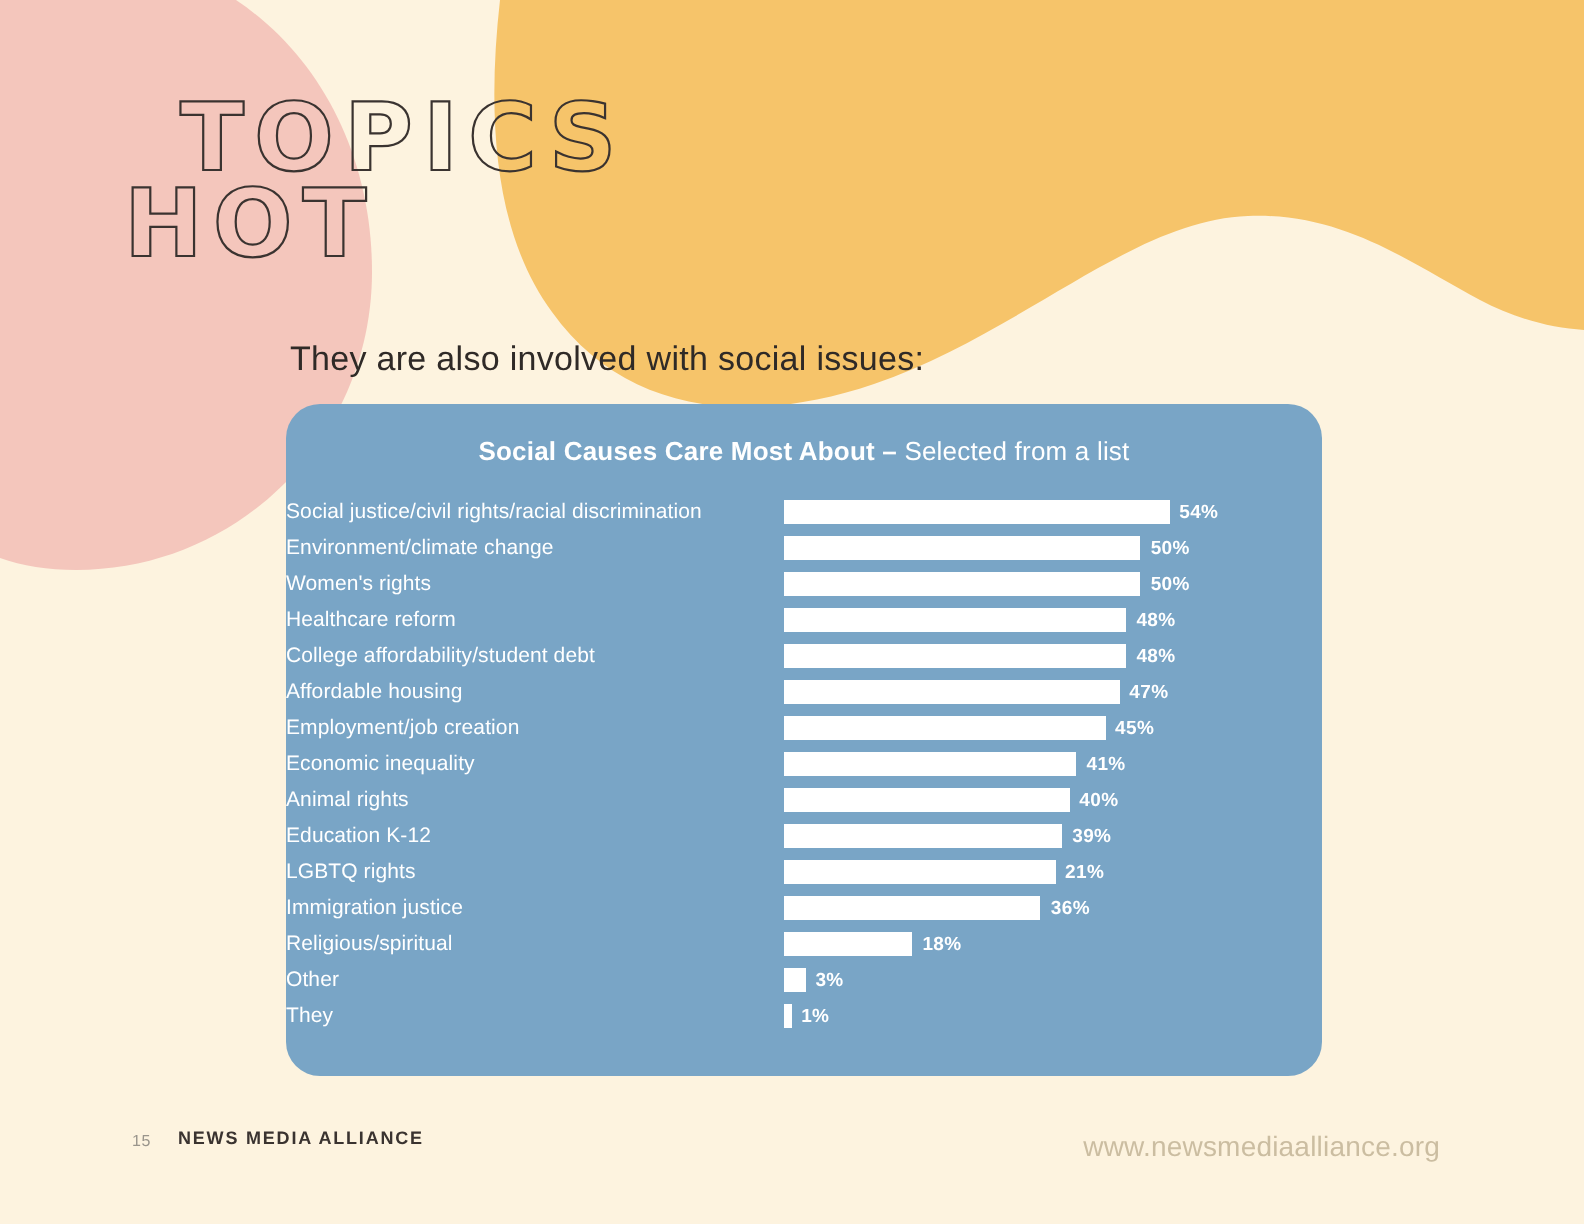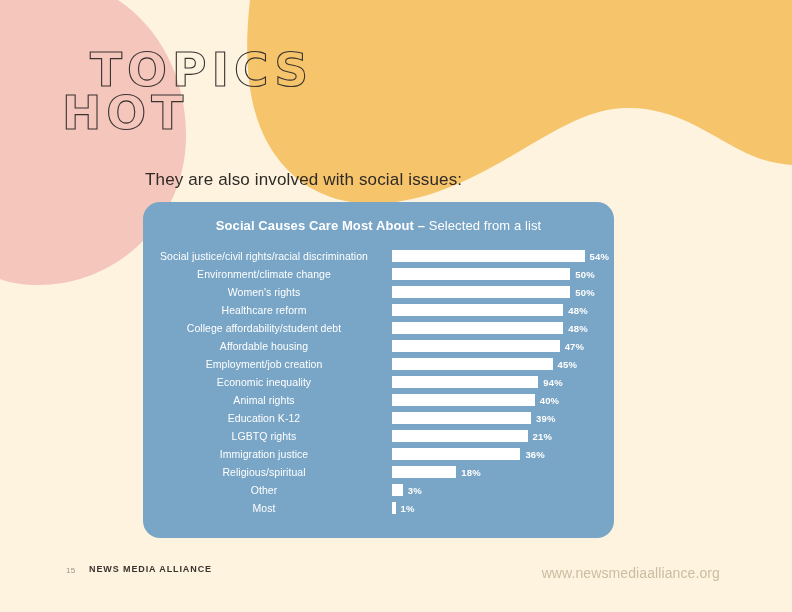--- a/index.html
+++ b/index.html
@@ -60,21 +60,21 @@
     font-size: 17px;
     color: #2f2a27;
     letter-spacing: 0.15px;
   }
 
   
   .chart-card {
     position: absolute;
     left: 143px;
     top: 202px;
-    width: 471px;
+    width: 518px;
     height: 336px;
     background: #79A5C6;
     border-radius: 17px;
     z-index: 2;
   }
   .chart-title {
     text-align: center;
     color: #ffffff;
     font-size: 13px;
     margin-top: 16px;
@@ -92,21 +92,21 @@
     margin-top: 14px;
     padding: 0 0 0 0;
   }
   .chart-row {
     display: flex;
     align-items: center;
     height: 18px;
   }
   .row-label {
     width: 242px;
-    text-align: center;
+    text-align: left;
     padding-right: 7px;
     color: #ffffff;
     font-size: 10.5px;
     white-space: nowrap;
     letter-spacing: 0.05px;
   }
   .row-track {
     position: relative;
     flex: 1;
     height: 18px;
@@ -244,21 +244,21 @@
           <div class="row-label">Employment/job creation</div>
           <div class="row-track">
             <div class="row-bar" style="width: 160.5px;"></div>
             <div class="row-value">45%</div>
           </div>
         </div>
         <div class="chart-row">
           <div class="row-label">Economic inequality</div>
           <div class="row-track">
             <div class="row-bar" style="width: 146.233px;"></div>
-            <div class="row-value">94%</div>
+            <div class="row-value">41%</div>
           </div>
         </div>
         <div class="chart-row">
           <div class="row-label">Animal rights</div>
           <div class="row-track">
             <div class="row-bar" style="width: 142.667px;"></div>
             <div class="row-value">40%</div>
           </div>
         </div>
         <div class="chart-row">
@@ -290,21 +290,21 @@
           </div>
         </div>
         <div class="chart-row">
           <div class="row-label">Other</div>
           <div class="row-track">
             <div class="row-bar" style="width: 10.7px;"></div>
             <div class="row-value">3%</div>
           </div>
         </div>
         <div class="chart-row">
-          <div class="row-label">Most</div>
+          <div class="row-label">They</div>
           <div class="row-track">
             <div class="row-bar" style="width: 3.56667px;"></div>
             <div class="row-value">1%</div>
           </div>
         </div>
       </div>
   </div>
 
   <div class="footer">
     <div class="footer-page-num">15</div>

